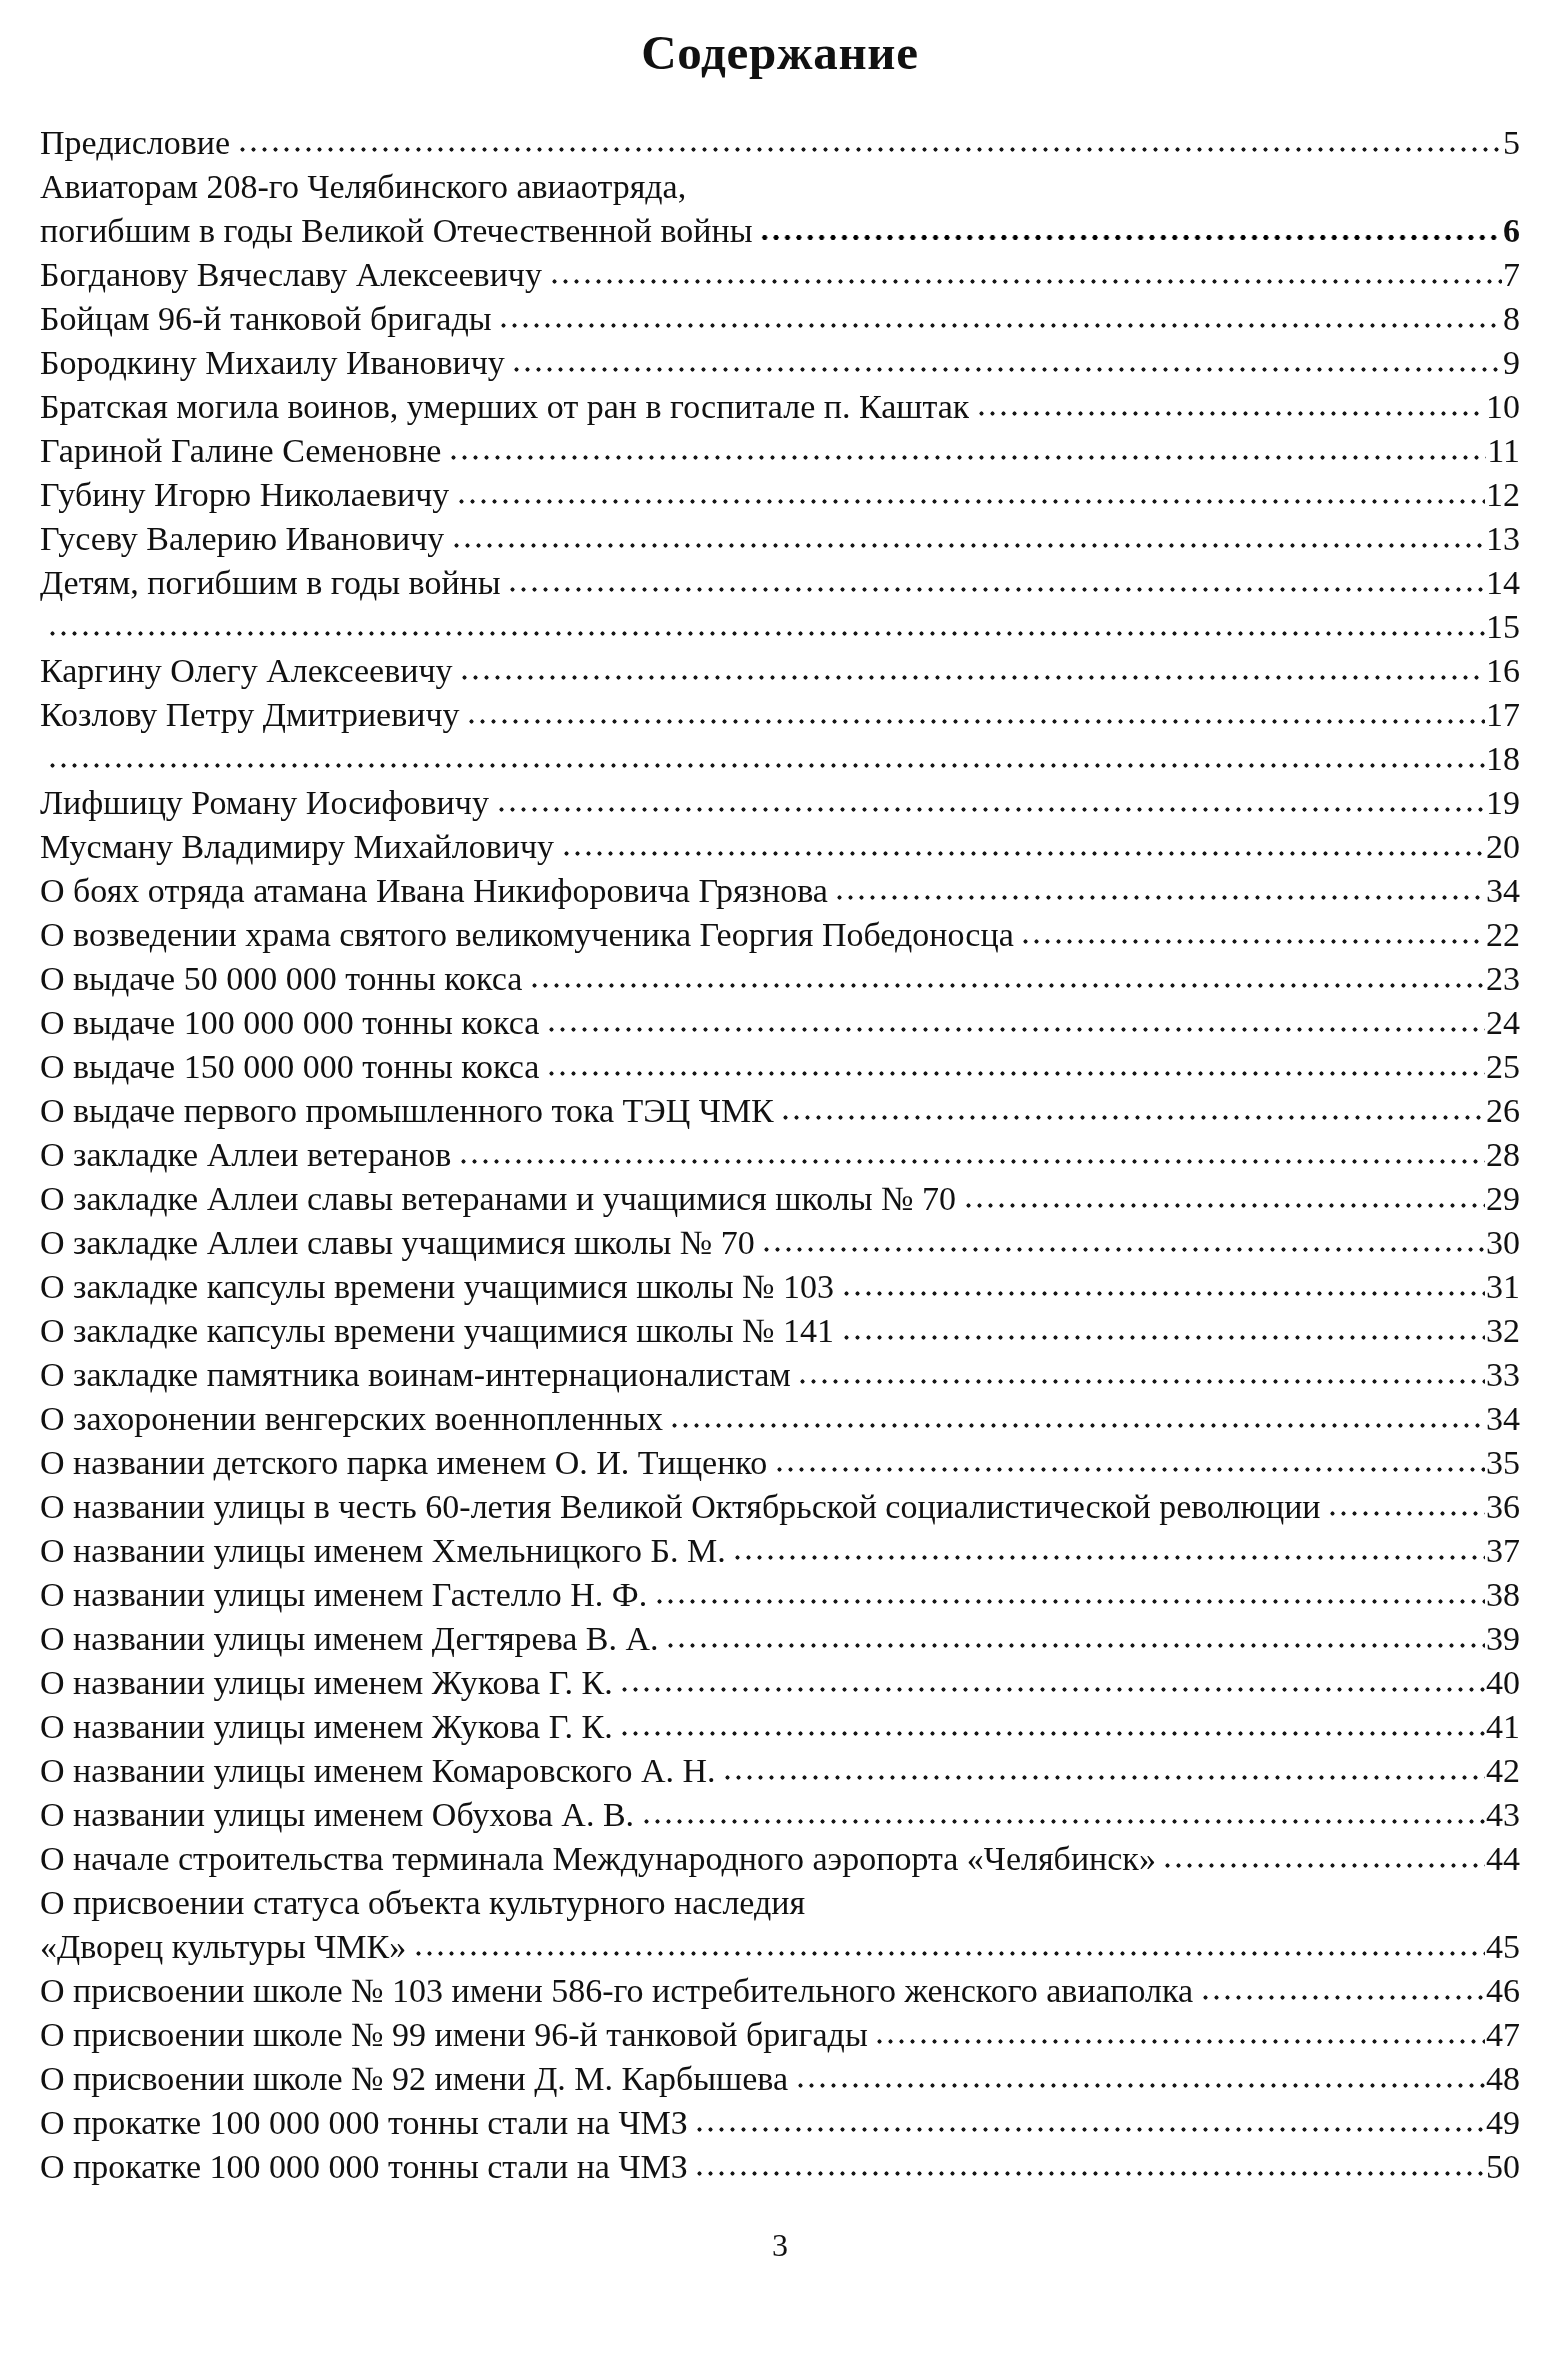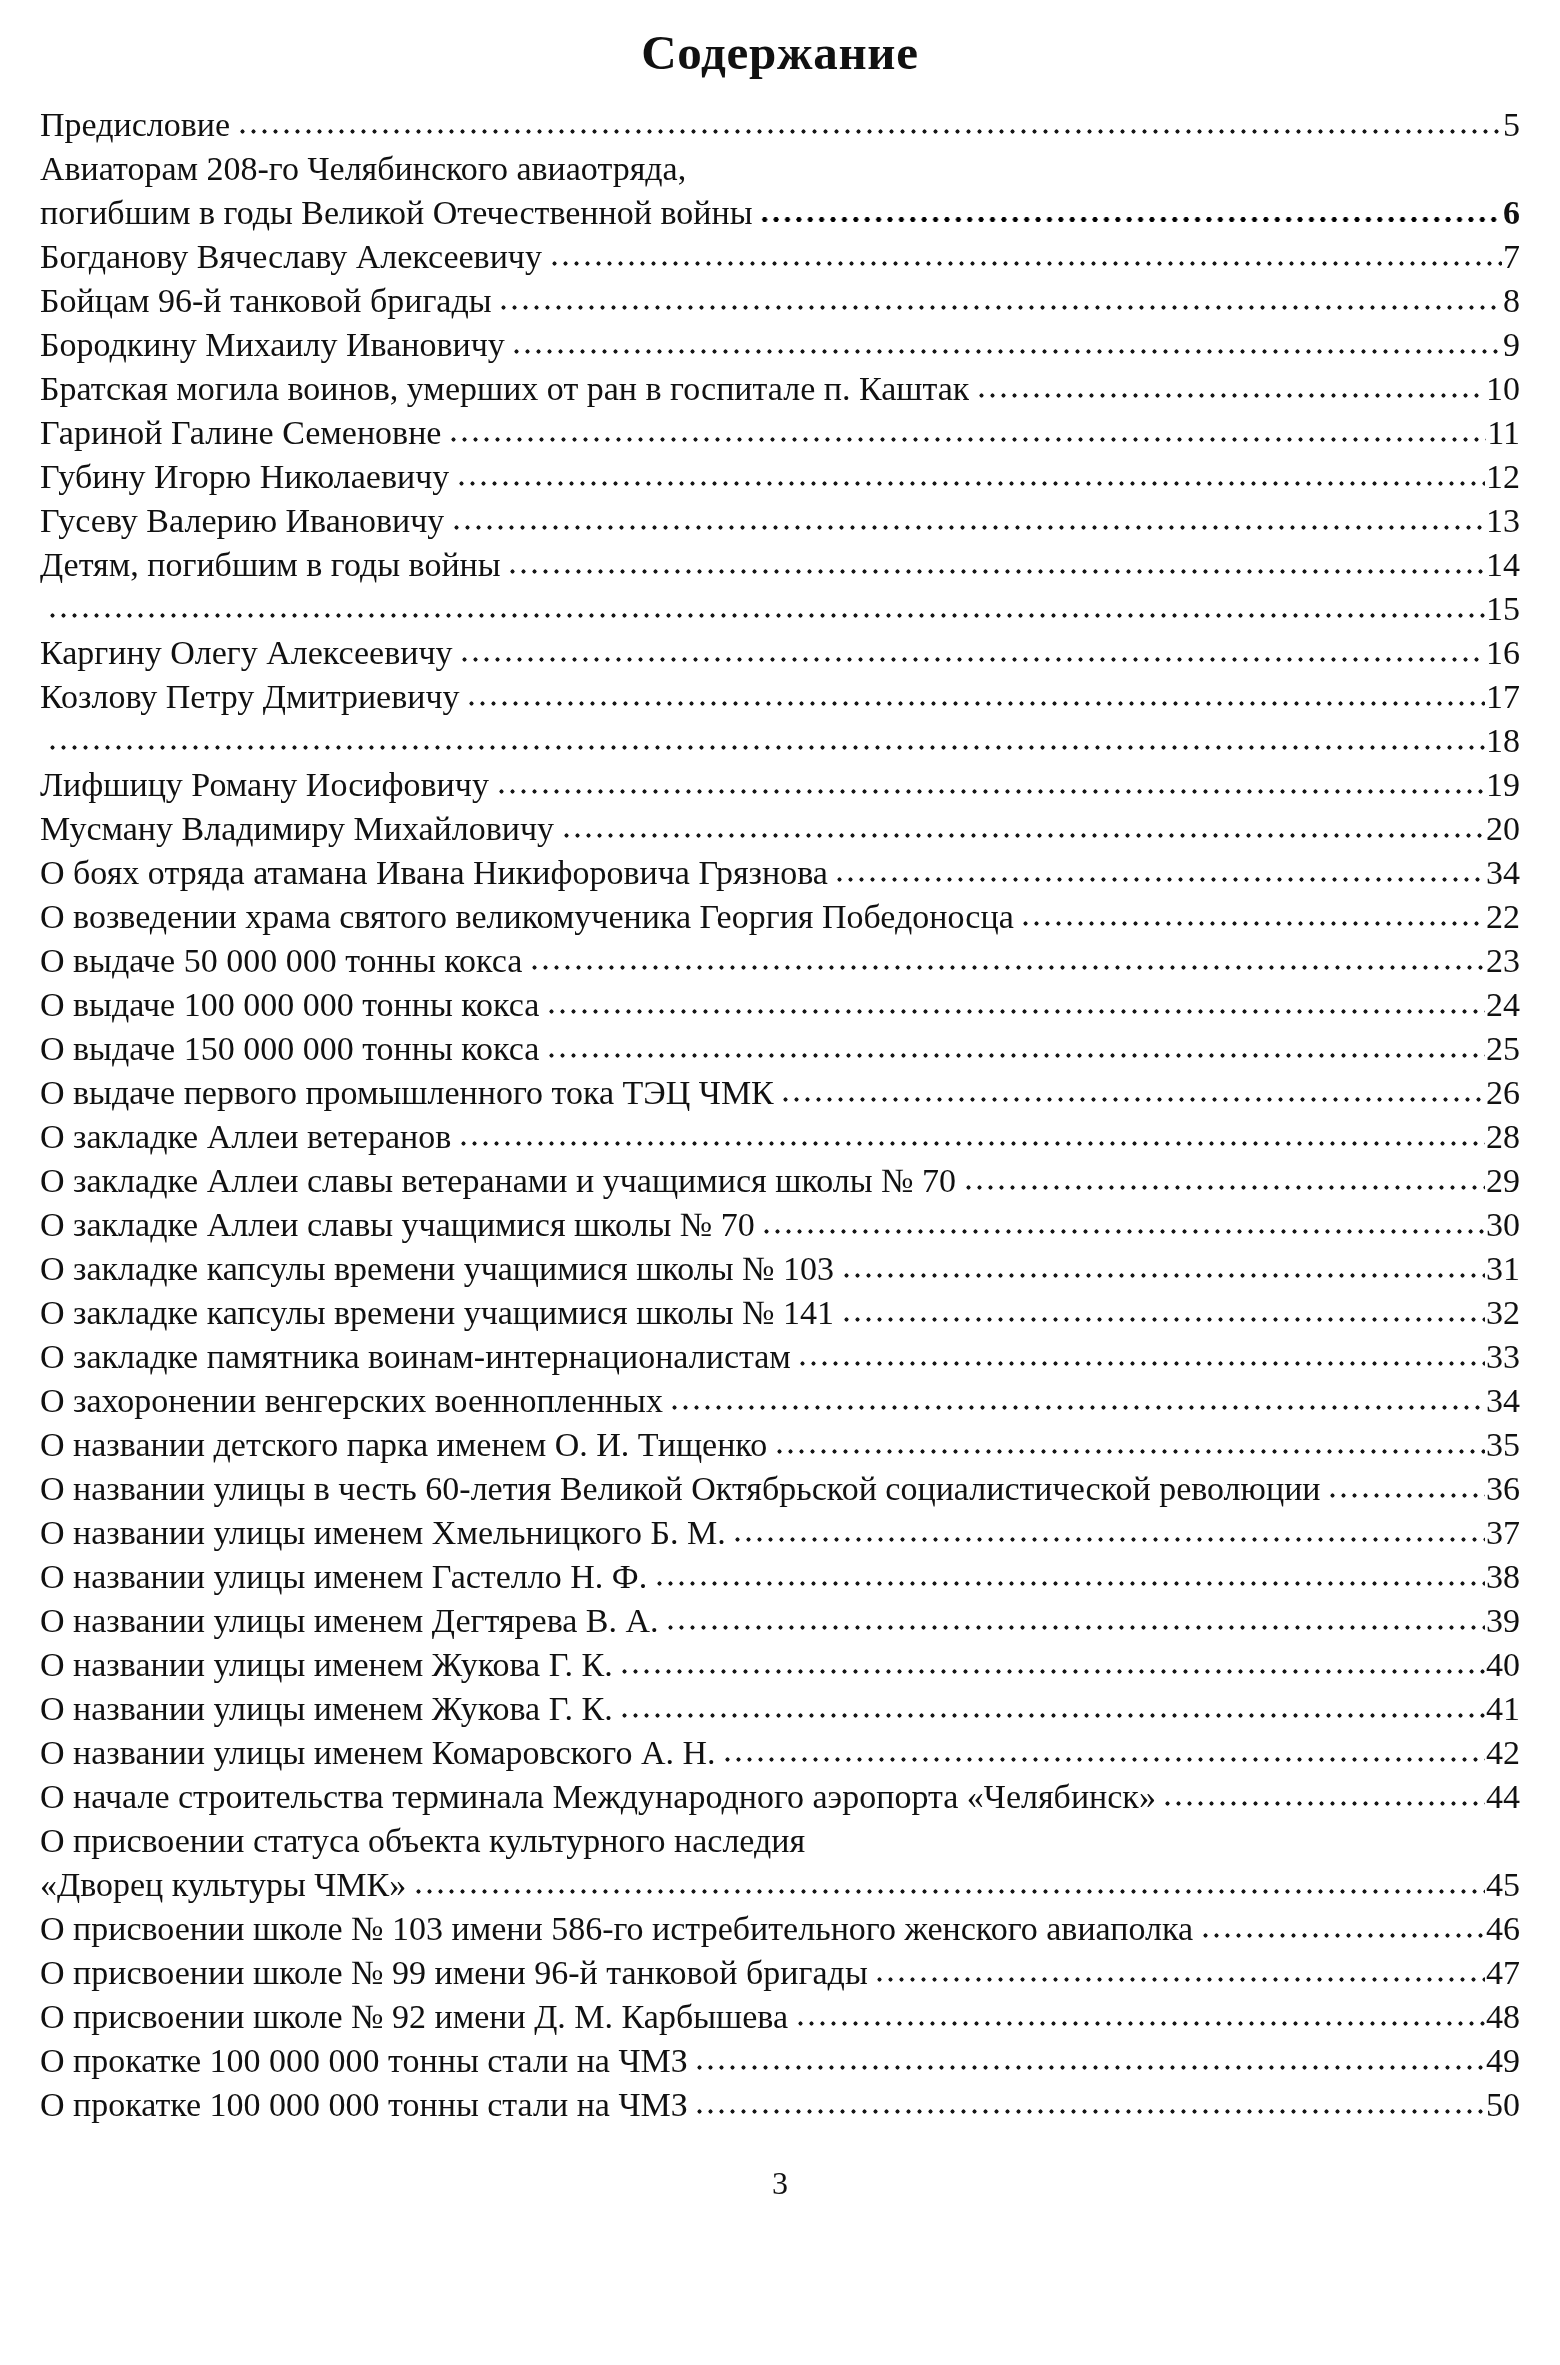--- a/index.html
+++ b/index.html
@@ -18,21 +18,21 @@
     height: 2366px;
     padding: 19px 41px 0 40px;
     display: flex;
     flex-direction: column;
   }
   .title {
     text-align: center;
     font-size: 49px;
     font-weight: 700;
     line-height: 68px;
-    margin: 0 0 16px 0;
+    margin: 0 0 34px 0;
     letter-spacing: 0.7px;
   }
   .entries { width: 100%; }
   .entry { width: 100%; }
   .line {
     display: flex;
     align-items: baseline;
     font-size: 34px;
     line-height: 44px;
     height: 44px;
@@ -324,20 +324,27 @@
       </div>
       <div class="entry">
         <div class="line">
           <span class="txt">О названии улицы именем Комаровского А. Н.</span>
           <span class="leader"></span>
           <span class="pg">42</span>
         </div>
       </div>
       <div class="entry">
         <div class="line">
+          <span class="txt">О названии улицы именем Обухова А. В.</span>
+          <span class="leader"></span>
+          <span class="pg">43</span>
+        </div>
+      </div>
+      <div class="entry">
+        <div class="line">
           <span class="txt">О начале строительства терминала Международного аэропорта «Челябинск»</span>
           <span class="leader"></span>
           <span class="pg">44</span>
         </div>
       </div>
       <div class="entry">
         <div class="line">
           <span class="txt">О присвоении статуса объекта культурного наследия</span>
         </div>
         <div class="line">

